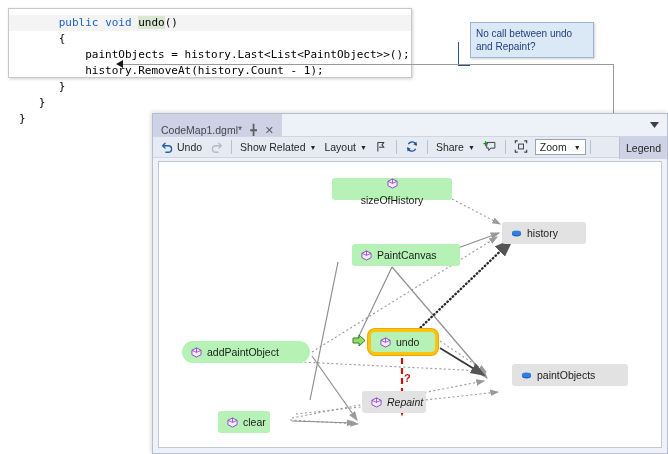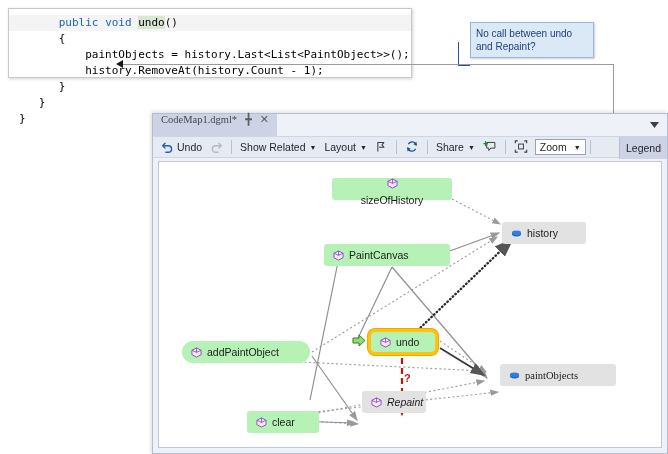--- a/index.html
+++ b/index.html
@@ -53,22 +53,22 @@
   
   #codemap{
     position:absolute;left:152px;top:113px;width:516px;height:341px;
     background:#eef1f7;border:1px solid #b5bdd0;
     box-shadow:-1px -1px 4px rgba(0,0,0,.15);
     box-sizing:border-box;
   }
   #tabstrip{position:relative;height:22px;background:#eef1f7;}
   #tab{
     position:absolute;left:0;top:0;height:22px;
-    background:#cdd3e4;display:flex;align-items:flex-start;
-    padding:0 8px;box-sizing:border-box;gap:8px;font-family:Liberation Serif, serif;
+    background:#cdd3e4;display:flex;align-items:flex-end;
+    padding:0 8px;box-sizing:border-box;gap:8px;
   }
   #tab-title{font-size:10.5px;color:#43484f;}
   .tab-icon{font-size:11px;color:#5a5f66;cursor:pointer;line-height:1;}
   #tab-overflow{
     position:absolute;right:6px;top:4px;width:14px;height:14px;
     display:flex;align-items:center;justify-content:center;cursor:pointer;
   }
   #toolbar{
     height:22px;background:#e6eaf2;border-top:1px solid #cfd5e3;
     border-bottom:1px solid #cfd5e3;
@@ -279,21 +279,21 @@
 <div class="node gray" style="left:502px;top:222px;width:84px;">
   <span class="ico">
     <svg width="11" height="11" viewBox="0 0 12 12">
         <ellipse cx="6" cy="6.6" rx="5" ry="2.6" fill="#1f5fb5"></ellipse>
         <ellipse cx="6" cy="5.4" rx="5" ry="2.6" fill="#2f7fe0"></ellipse>
       </svg>
   </span>
   <span>history</span>
 </div>
 
-<div class="node green" style="left:324px;top:244px;width:126px;">
+<div class="node green" style="left:352px;top:244px;width:108px;">
   <span class="ico">
     <svg width="11" height="11" viewBox="0 0 12 12">
         <polygon points="6,1 11,3.6 11,8.4 6,11 1,8.4 1,3.6" fill="#f3e9fb" stroke="#8e44c8" stroke-width="1"></polygon>
         <path d="M6,1 V5.8 M6,5.8 L1,3.6 M6,5.8 L11,3.6" stroke="#8e44c8" stroke-width="0.9" fill="none"></path>
       </svg>
   </span>
   <span>PaintCanvas</span>
 </div>
 
 <div class="node green" style="left:182px;top:341px;width:128px;border-radius:11px;">
@@ -315,31 +315,31 @@
 <div class="node sel-node" style="left:368px;top:329px;width:70px;">
   <span class="ico">
     <svg width="11" height="11" viewBox="0 0 12 12">
         <polygon points="6,1 11,3.6 11,8.4 6,11 1,8.4 1,3.6" fill="#f3e9fb" stroke="#8e44c8" stroke-width="1"></polygon>
         <path d="M6,1 V5.8 M6,5.8 L1,3.6 M6,5.8 L11,3.6" stroke="#8e44c8" stroke-width="0.9" fill="none"></path>
       </svg>
   </span>
   <span>undo</span>
 </div>
 
-<div class="node gray" style="left:500px;top:364px;width:116px;font-family:Liberation Serif, serif;">
+<div class="node gray" style="left:512px;top:364px;width:116px;">
   <span class="ico">
     <svg width="11" height="11" viewBox="0 0 12 12">
         <ellipse cx="6" cy="6.6" rx="5" ry="2.6" fill="#1f5fb5"></ellipse>
         <ellipse cx="6" cy="5.4" rx="5" ry="2.6" fill="#2f7fe0"></ellipse>
       </svg>
   </span>
   <span>paintObjects</span>
 </div>
 
-<div class="node green" style="left:218px;top:411px;width:72px;margin-left:29px;">
+<div class="node green" style="left:218px;top:411px;width:52px;">
   <span class="ico">
     <svg width="11" height="11" viewBox="0 0 12 12">
         <polygon points="6,1 11,3.6 11,8.4 6,11 1,8.4 1,3.6" fill="#f3e9fb" stroke="#8e44c8" stroke-width="1"></polygon>
         <path d="M6,1 V5.8 M6,5.8 L1,3.6 M6,5.8 L11,3.6" stroke="#8e44c8" stroke-width="0.9" fill="none"></path>
       </svg>
   </span>
   <span>clear</span>
 </div>
 
 <div class="node gray" style="left:362px;top:391px;width:64px;font-style:italic;">

